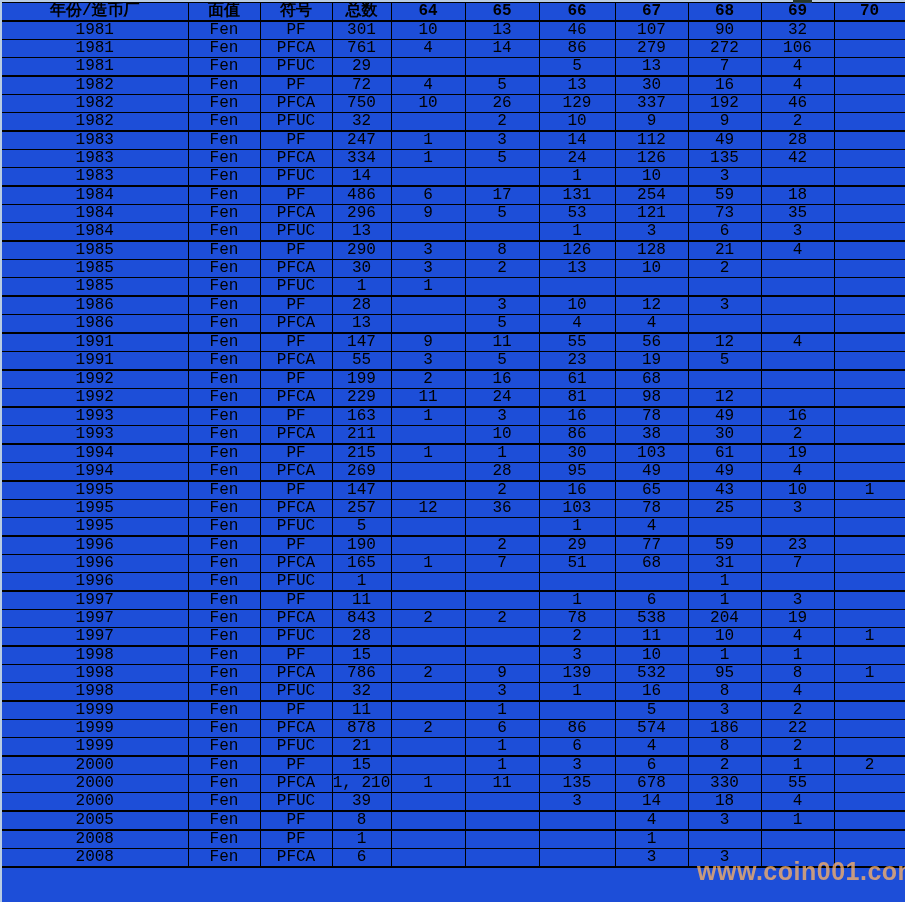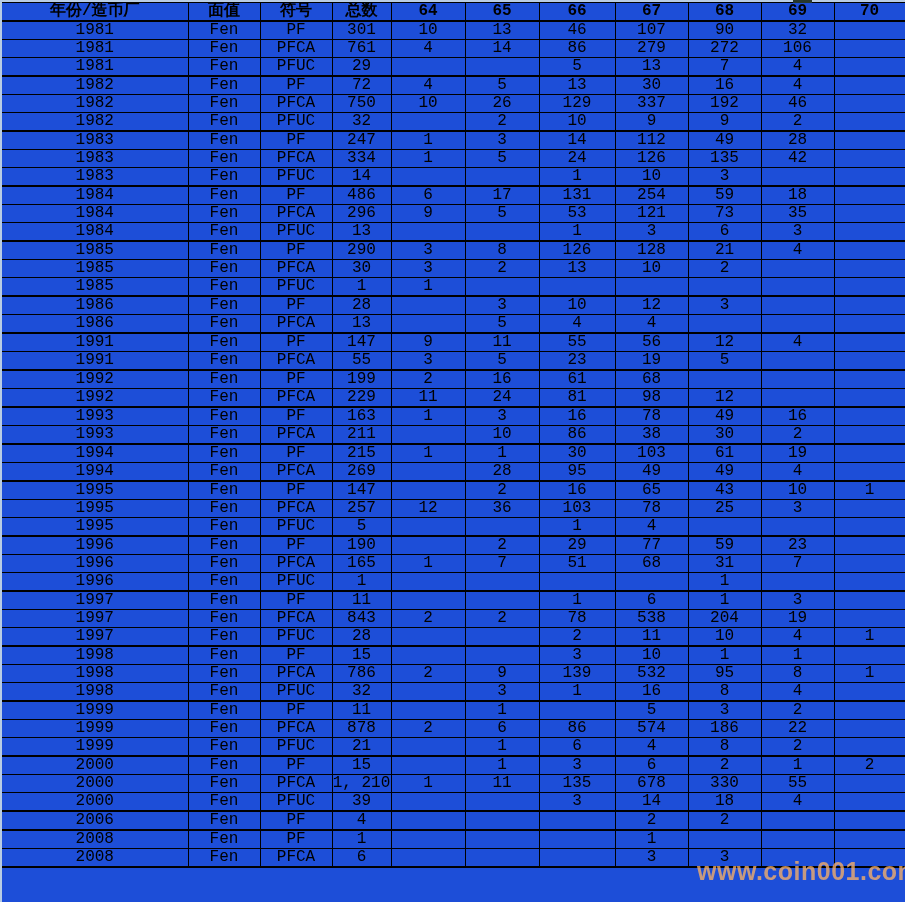--- a/index.html
+++ b/index.html
@@ -671,30 +671,30 @@
           <td>39</td>
           <td></td>
           <td></td>
           <td>3</td>
           <td>14</td>
           <td>18</td>
           <td>4</td>
           <td></td>
         </tr>
         <tr class="group-end">
-          <td>2006</td>
-          <td>Fen</td>
-          <td>PF</td>
-          <td>4</td>
-          <td></td>
-          <td></td>
-          <td></td>
-          <td>2</td>
-          <td>2</td>
-          <td></td>
+          <td>2005</td>
+          <td>Fen</td>
+          <td>PF</td>
+          <td>8</td>
+          <td></td>
+          <td></td>
+          <td></td>
+          <td>4</td>
+          <td>3</td>
+          <td>1</td>
           <td></td>
         </tr>
         <tr>
           <td>2008</td>
           <td>Fen</td>
           <td>PF</td>
           <td>1</td>
           <td></td>
           <td></td>
           <td></td>

